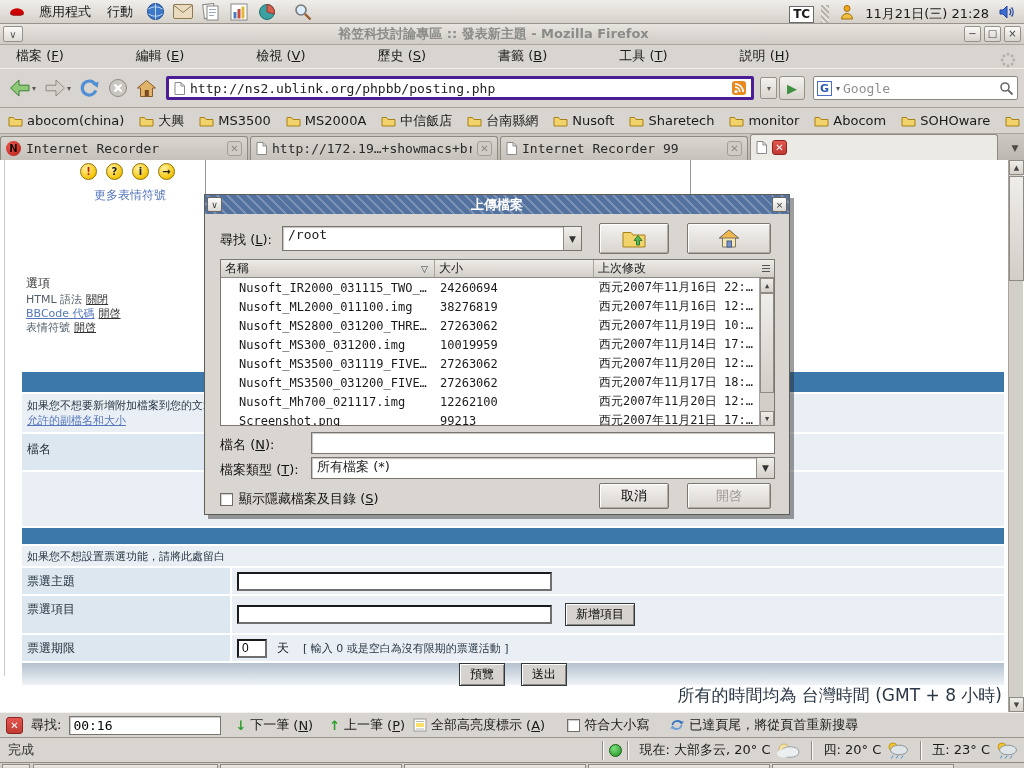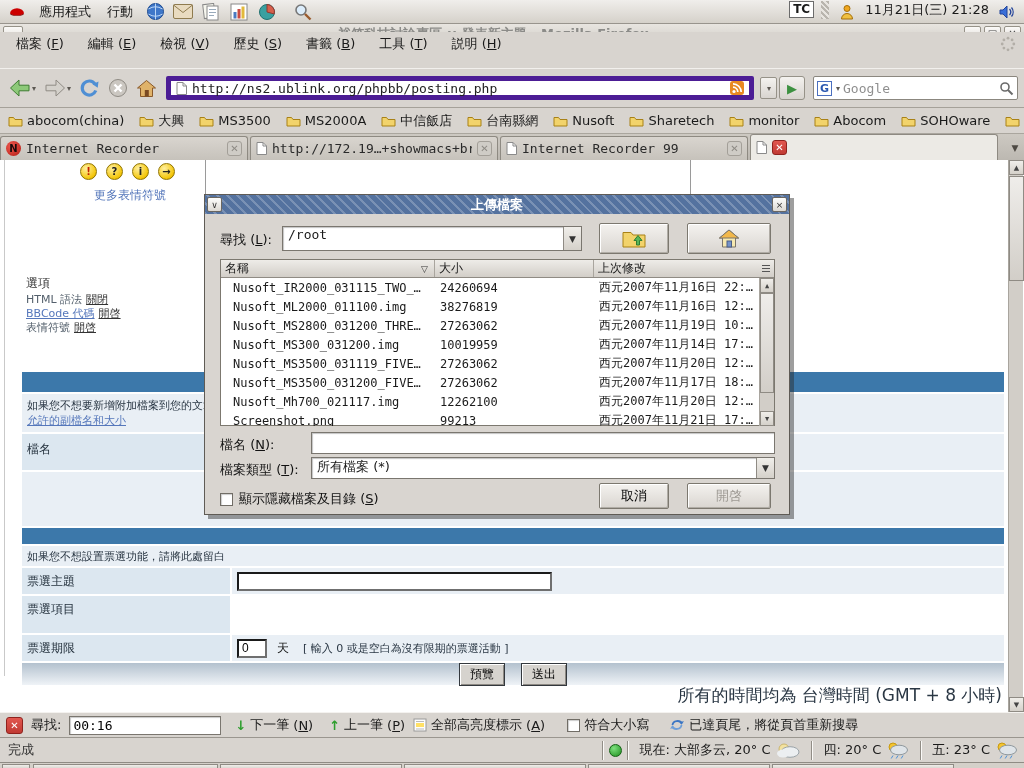--- a/index.html
+++ b/index.html
@@ -4,44 +4,44 @@
 <style>
 *{margin:0;padding:0;box-sizing:border-box;}
 html,body{width:1024px;height:768px;overflow:hidden;}
 body{font-family:"DejaVu Sans","Liberation Sans",sans-serif;font-size:12px;color:#1a1a1a;}
 .screen{position:relative;width:1024px;height:768px;background:#d8d4cf;overflow:hidden;}
 
 
 .panel{position:absolute;left:0;top:0;width:1024px;height:24px;background:linear-gradient(#f0eeeb,#d5d1ca);border-bottom:1px solid #98948d;display:flex;align-items:center;padding:0 6px;gap:6px;}
 .panel .menu-text{font-size:13px;padding:1px 5px;}
 .licon{display:inline-flex;align-items:center;justify-content:center;width:22px;height:22px;}
-.panel-right{margin-left:auto;display:flex;align-items:flex-start;gap:7px;}
+.panel-right{margin-left:auto;display:flex;align-items:flex-end;gap:7px;}
 .ime{background:#fff;border:1px solid #6b6b6b;font-weight:bold;font-size:12px;padding:0 3px;line-height:15px;}
 .hatch{width:8px;height:18px;background:repeating-linear-gradient(45deg,#b9b5ae 0 2px,#e7e4df 2px 4px);}
 .clock{font-size:13px;}
 
 
 .ffwin{position:absolute;left:0;top:24px;width:1024px;height:738px;background:#d8d4cf;}
 .titlebar{position:absolute;left:0;top:0;width:100%;height:21px;background:linear-gradient(#e8e5e0,#cfccc6);border-bottom:1px solid #aba79f;display:flex;align-items:center;padding:0 3px;}
 .wmenu{width:20px;height:16px;background:linear-gradient(#fbfaf8,#dedbd5);border:1px solid #969288;border-radius:2px;font-size:10px;color:#555;display:flex;align-items:center;justify-content:center;}
 .wtitle{flex:1;text-align:center;font-weight:bold;font-size:13px;color:#8b8b88;white-space:nowrap;overflow:hidden;}
 .wbtns{display:flex;gap:3px;}
 .wbtn{width:17px;height:16px;background:linear-gradient(#fbfaf8,#d8d4cf);border:1px solid #969288;border-radius:2px;font-size:10px;color:#444;display:flex;align-items:center;justify-content:center;line-height:1;}
 
-.menubar{position:absolute;left:0;top:8px;width:100%;height:23px;display:flex;align-items:center;padding-left:4px;background:#d8d4cf;}
+.menubar{position:absolute;left:0;top:21px;width:100%;height:23px;display:flex;align-items:flex-end;padding-left:4px;background:#d8d4cf;gap:48px;}
 .mitem{padding:3px 12px;font-size:13px;white-space:nowrap;}
 .ak::before{content:"(";}
 .ak::after{content:")";}
 .aku{text-decoration:underline;}
 .throbber{margin-left:auto;margin-right:8px;}
 
 .navbar{position:absolute;left:0;top:44px;width:100%;height:40px;background:#d8d4cf;border-top:1px solid #f2f0ed;border-bottom:1px solid #a5a199;display:flex;align-items:center;padding:0 6px;gap:2px;}
 .nbtn{height:32px;display:flex;align-items:center;justify-content:center;padding:0 3px;border-radius:3px;}
 .caret{font-size:8px;color:#5d5953;margin-left:1px;}
-.urlbox{flex:1;height:24px;background:#fff;border:5px solid #4c1d95;border-radius:2px;margin:0 4px;display:flex;align-items:center;padding:0 5px;gap:5px;}
+.urlbox{flex:1;height:24px;background:#fff;border:3px solid #4c1d95;border-radius:2px;margin:0 4px;display:flex;align-items:center;padding:0 5px;gap:5px;}
 .urltext{flex:1;border:none;outline:none;font-family:"DejaVu Sans Mono","Liberation Mono",monospace;font-size:13px;color:#222;background:transparent;}
 .smallbtn{width:17px;height:22px;background:linear-gradient(#f4f2ef,#d8d4cf);border:1px solid #969288;border-radius:2px;display:flex;align-items:center;justify-content:center;}
 .gobtn{width:26px;height:24px;background:linear-gradient(#f4f2ef,#d8d4cf);border:1px solid #969288;border-radius:3px;display:flex;align-items:center;justify-content:center;color:#3d9140;font-size:13px;margin-right:6px;}
 .searchbox{width:205px;height:24px;background:#fff;border:1px solid #8b877f;border-radius:2px;display:flex;align-items:center;padding:0 3px;gap:3px;}
 .gicon{width:15px;height:15px;border:1px solid #4a6fbf;color:#2b58b0;font-weight:bold;font-size:11px;display:flex;align-items:center;justify-content:center;background:#fff;}
 .searchbox input{flex:1;min-width:10px;border:none;outline:none;font-family:"DejaVu Sans Mono","Liberation Mono",monospace;font-size:13px;background:transparent;}
 .searchbox input::placeholder{color:#8f8f8f;}
 
 .bmbar{position:absolute;left:0;top:84px;width:100%;height:26px;background:#d8d4cf;border-bottom:1px solid #aaa69e;display:flex;align-items:center;padding:0 8px;gap:15px;}
 .bmitem{display:flex;align-items:center;gap:4px;font-size:13px;white-space:nowrap;}
@@ -118,21 +118,21 @@
 .combo .cbtn{width:18px;align-self:stretch;background:linear-gradient(#f0eeea,#d5d1ca);border-left:1px solid #8f8b84;display:flex;align-items:center;justify-content:center;font-size:9px;color:#333;}
 .dentry{background:#fff;border:1px solid #7a766f;box-shadow:inset 1px 1px 1px #c4c4c4;outline:none;font-size:13px;padding:0 4px;}
 .flist{position:absolute;left:15px;top:64px;width:555px;height:167px;border:1px solid #7c786f;background:#fff;}
 .fhead{display:flex;height:18px;background:linear-gradient(#eeece8,#d2cec8);border-bottom:1px solid #8f8b84;font-size:12px;}
 .fh{padding:1px 4px;border-right:1px solid #a9a59e;display:flex;align-items:center;}
 .fh .sort{margin-left:auto;font-size:9px;color:#333;padding-right:2px;}
 .cornerbtn{width:16px;background:linear-gradient(#eeece8,#d2cec8);display:flex;align-items:center;justify-content:center;}
 .cornerbtn i{display:block;width:8px;height:7px;background:repeating-linear-gradient(#555 0 1px,transparent 1px 3px);}
 .frows{position:relative;height:148px;overflow:hidden;font-family:"DejaVu Sans Mono","Liberation Mono",monospace;font-size:12px;}
 .flrow{display:grid;grid-template-columns:214px 159px 1fr;height:19px;align-items:center;}
-.flrow .n{padding-left:12px;white-space:nowrap;overflow:hidden;}
+.flrow .n{padding-left:18px;white-space:nowrap;overflow:hidden;}
 .flrow .s{padding-left:5px;}
 .flrow .m{padding-left:5px;white-space:nowrap;overflow:hidden;}
 .lscroll{position:absolute;right:0;top:0;width:15px;height:148px;background:#d2cec8;border-left:1px solid #a9a59e;}
 .dcheck{position:absolute;left:15px;top:295px;display:flex;align-items:center;gap:6px;}
 svg{display:block;}
 </style>
 </head>
 <body>
 
 <div class="screen">
@@ -451,20 +451,24 @@
         <div class="bluebar thin"></div>
         <div class="fnote" style="height:20px;padding-top:3px">如果您不想設置票選功能，請將此處留白</div>
         <div class="frow" style="height:26px">
           <div class="fcell-l" style="padding-top:5px">票選主題</div>
           <div class="fcell-r">
               <input class="pinput" style="width: 315px;">
             </div>
         </div>
         <div class="frow" style="height:37px">
           <div class="fcell-l" style="padding-top:5px">票選項目</div>
+          <div class="fcell-r">
+              <input class="pinput" style="width: 315px;">
+              <button class="pbtn" style="margin-left:13px">新增項目</button>
+            </div>
         </div>
         <div class="frow" style="height:26px">
           <div class="fcell-l" style="padding-top:5px">票選期限</div>
           <div class="fcell-r">
             <input class="pinput" style="width: 30px;" value="0">
             <span style="margin-left:10px;font-size:12px">天</span>
             <span class="hint">[ 輸入 0 或是空白為沒有限期的票選活動 ]</span>
           </div>
         </div>
         <div class="gradbar">

